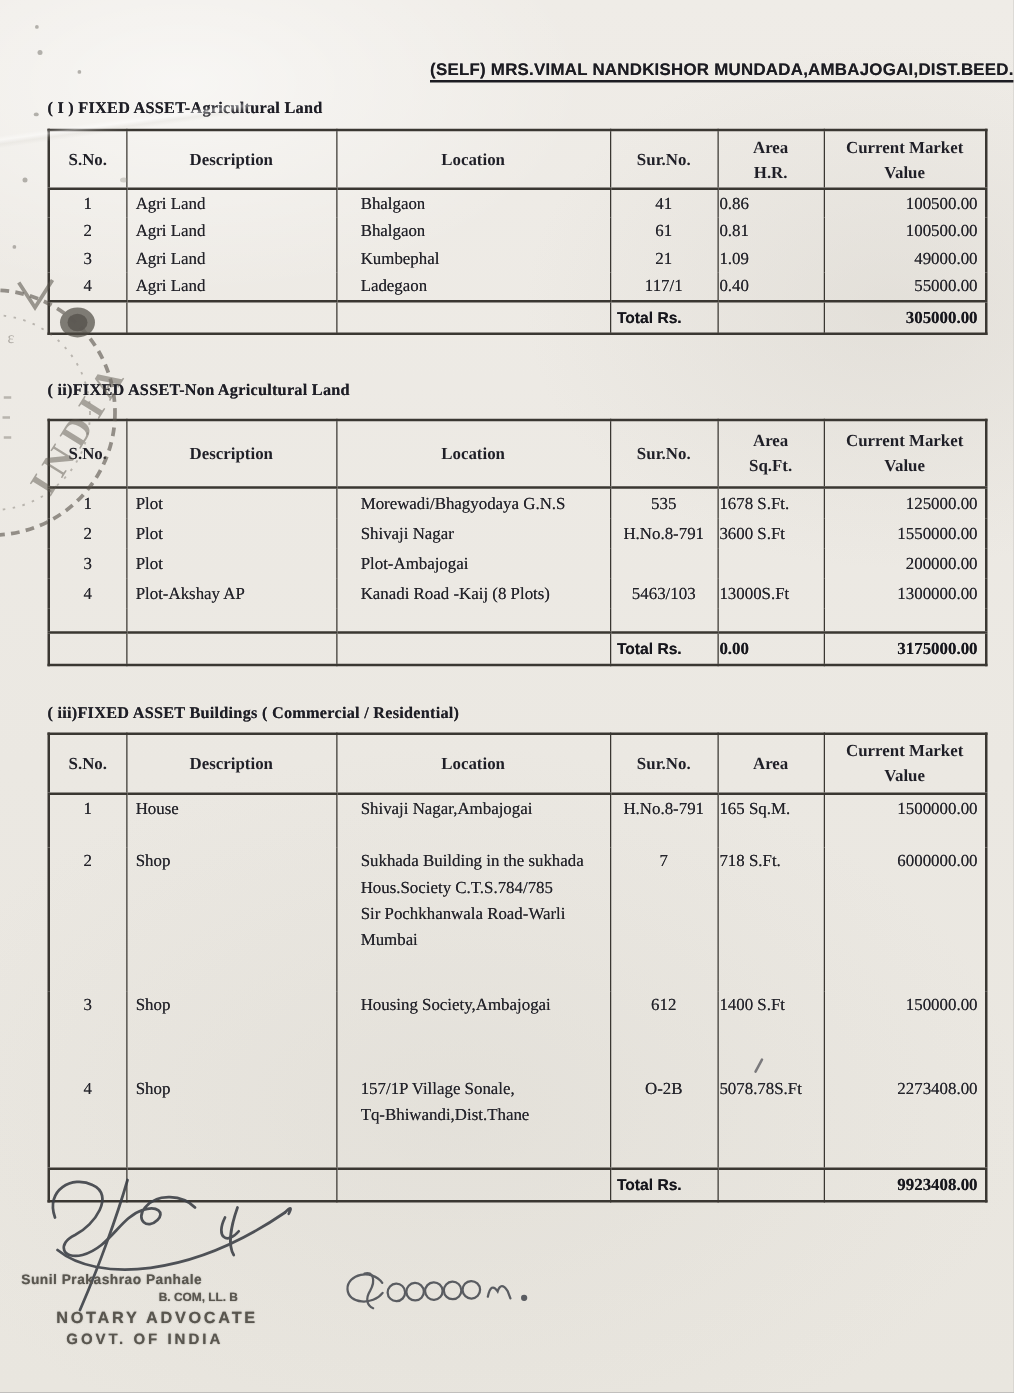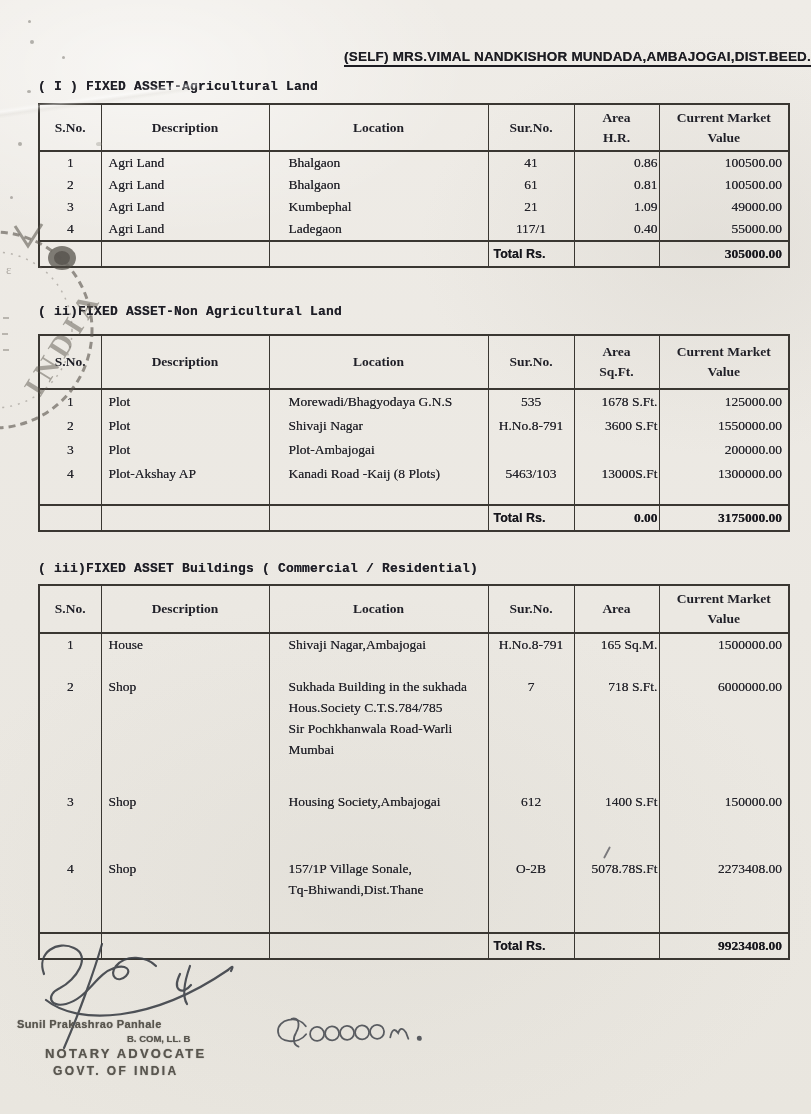--- a/index.html
+++ b/index.html
@@ -28,21 +28,21 @@
     color:#1c1c22;
     border-bottom:2px solid #1c1c22; padding-bottom:1px;
   }
 
   
   .section{ margin-left:38px; width:750px; }
   .sec-1{ margin-top:12px; }
   .sec-2{ margin-top:36px; }
   .sec-3{ margin-top:29px; }
   .sec-heading{
-    margin:0; font-size:13px; font-weight:bold; color:#1e1e26; letter-spacing:.2px;font-family:Liberation Mono, monospace;
+    margin:0; font-size:13px; font-weight:bold; color:#1e1e26; letter-spacing:.2px;
   }
   .sec-1 .asset-table{ margin-top:9px; }
   .sec-2 .asset-table{ margin-top:15px; }
   .sec-3 .asset-table{ margin-top:8px; }
 
   
   table.asset-table{
     border-collapse:collapse; table-layout:fixed; width:750px;
     border:2px solid #3a3732;
     font-size:13.5px;
@@ -64,21 +64,21 @@
   .asset-table tbody td{ vertical-align:top; line-height:1.55; white-space:pre-line; }
   .t1 tr.data td{height:20px; line-height:20px;}
   .t2 tr.data td{height:22px; line-height:22px;}
   .t2 tr.spacer td{height:16px;}
   .t3 tr.r1 td{height:40px;} .t3 tr.r2 td{height:113px;}
   .t3 tr.r3 td{height:65px;} .t3 tr.r4 td{height:72px;}
   .c-sno{text-align:center;}
   .c-desc{padding-left:7px;}
   .c-loc{padding-left:19px;}
   .c-sur{text-align:center;}
-  .c-area{text-align:right;}
+  .c-area{text-align:left;}
   .c-val{text-align:right; padding-right:6px;}
   tr.total td{
     border-top:2px solid #3a3732; height:22px; line-height:22px;
     font-weight:bold; color:#16161c;
   }
   tr.total td.c-sur{
     font-family:"Liberation Sans", sans-serif; font-size:12.5px;
     text-align:left; padding-left:5px;
   }
 

